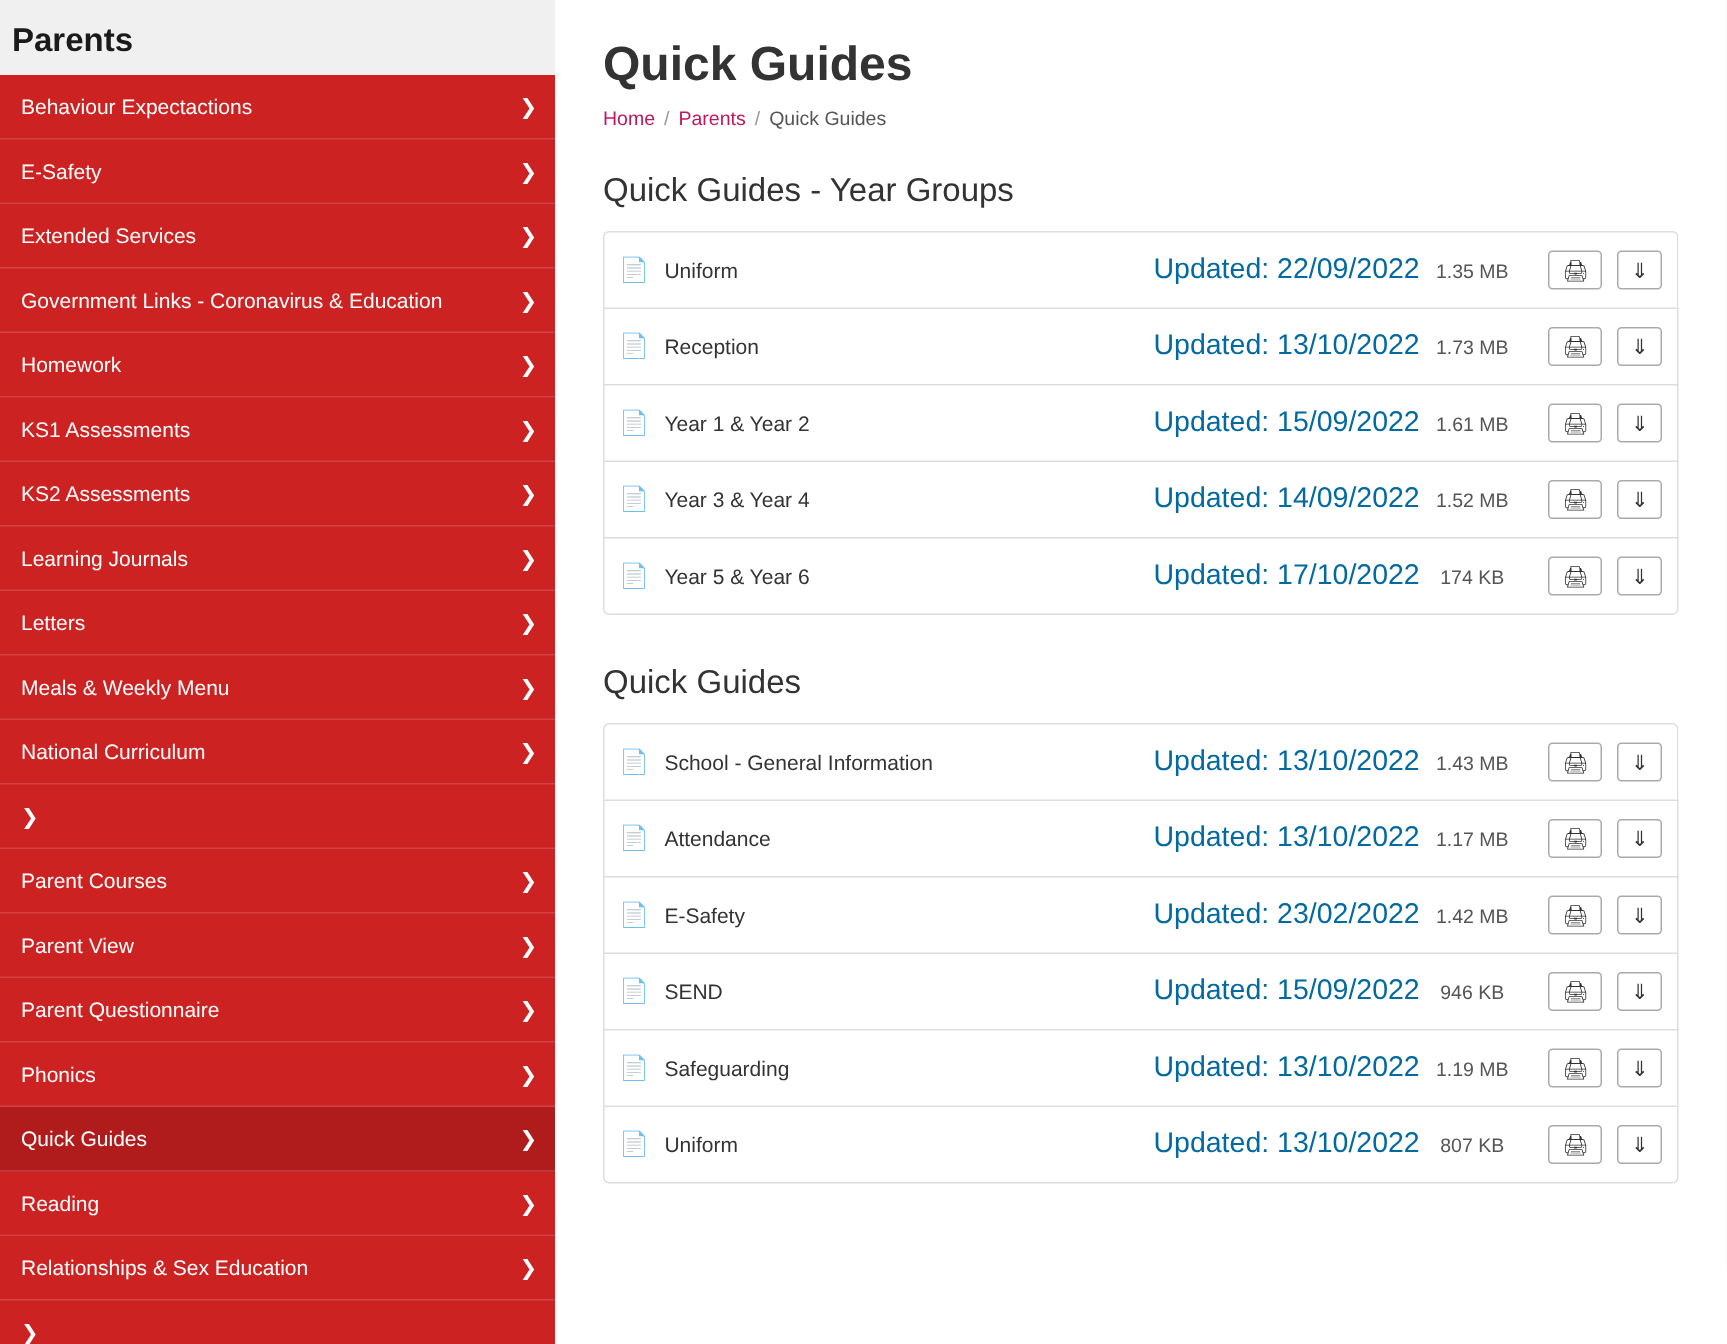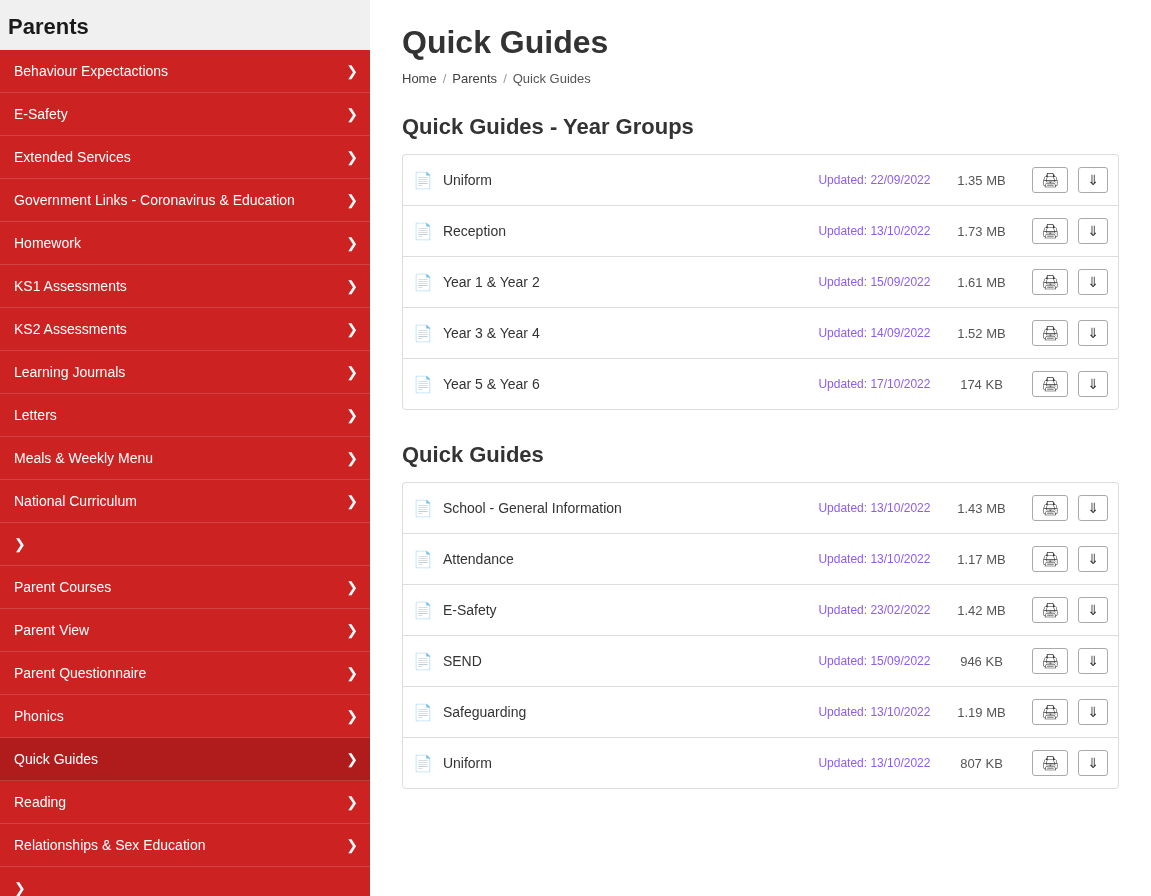--- a/index.html
+++ b/index.html
@@ -18,42 +18,42 @@
     .sidebar-item.active { background: #b01c1c; }
     .sidebar-item .chevron { font-size: 14px; color: #fff; flex-shrink: 0; }
     .sidebar-item-label { flex: 1; }
 
     
     .main { flex: 1; background: #fff; padding: 24px 32px; overflow-y: auto; }
     .page-title { font-size: 32px; font-weight: bold; color: #333; margin-bottom: 10px; }
 
     
     .breadcrumb { display: flex; align-items: center; gap: 6px; font-size: 13px; margin-bottom: 28px; }
-    .breadcrumb a { color: #404040; text-decoration: none; }
+    .breadcrumb a { color: #be185d; text-decoration: none; }
     .breadcrumb .sep { color: #999; }
     .breadcrumb .current { color: #555; }
 
     
-    .section-heading { font-size: 22px; font-weight: bold; color: #333; margin-bottom: 14px; }
+    .section-heading { font-size: 22px; font-weight: normal; color: #333; margin-bottom: 14px; }
 
     
     .file-list { margin-bottom: 32px; }
     .file-row {
       display: flex; align-items: center;
       padding: 12px 10px;
       border: 1px solid #ddd;
       border-bottom: none;
       background: #fff;
     }
     .file-row:first-child { border-radius: 4px 4px 0 0; }
     .file-row:last-child { border-bottom: 1px solid #ddd; border-radius: 0 0 4px 4px; }
     .file-row:only-child { border-radius: 4px; }
     .file-icon { color: #555; margin-right: 10px; font-size: 16px; flex-shrink: 0; }
     .file-name { flex: 1; font-size: 14px; color: #333; }
-    .file-meta { color: #8b5cf6; font-size: 12px; margin-right: 16px; white-space: nowrap; }
+    .file-meta { color: #0369a1; font-size: 19px; white-space: nowrap; }
     .file-size { color: #555; font-size: 13px; width: 70px; text-align: center; margin-right: 16px; }
     .file-actions { display: flex; gap: 10px; align-items: center; }
     .file-action-btn {
       background: none; border: 1px solid #aaa; border-radius: 3px;
       padding: 4px 8px; cursor: pointer; color: #333; font-size: 14px;
     }
   </style>
 </head>
 <body>
 

